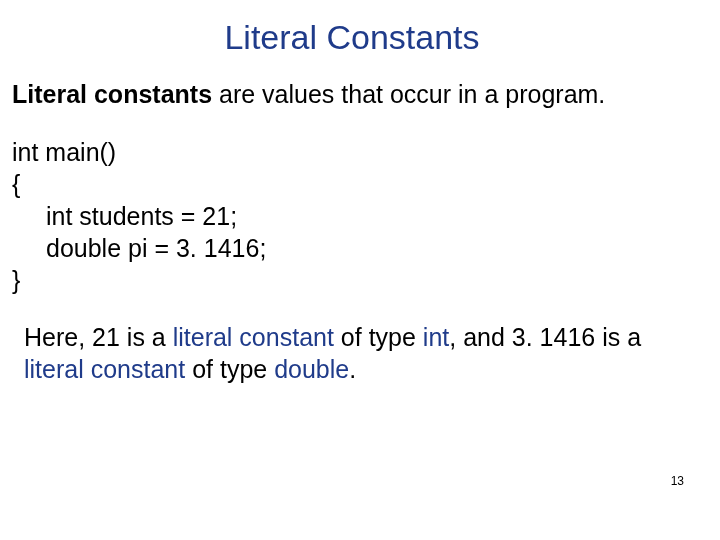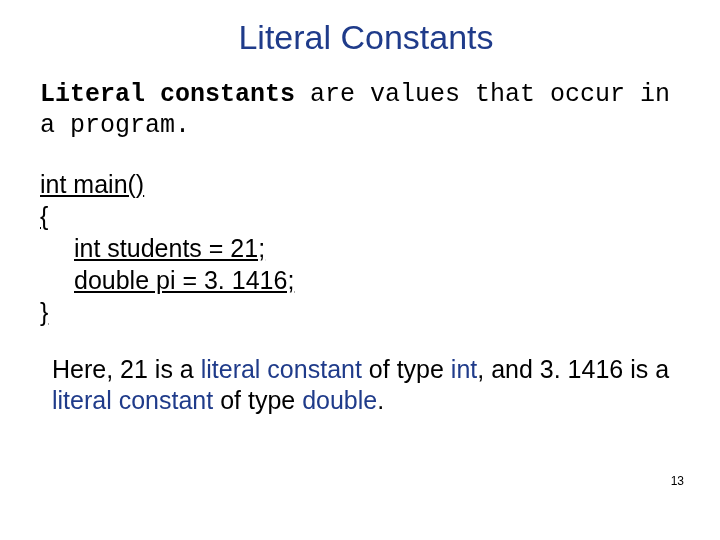--- a/index.html
+++ b/index.html
@@ -9,45 +9,43 @@
     height: 540px;
     background: #ffffff;
     font-family: Arial, Helvetica, sans-serif;
     color: #000000;
     overflow: hidden;
   }
   .slide {
     box-sizing: border-box;
     width: 720px;
     height: 508px;
-    padding: 18px 28px 0 40px;
+    padding: 18px 28px 0 12px;
     position: relative;
   }
   .title {
     text-align: center;
     font-size: 34px;
     font-weight: 400;
     margin: 0 0 22px 0;
   }
   .title-literal { color: #1f3b8a; }
   .title-constants { color: #1f3b8a; }
   .para {
     font-size: 25px;
     line-height: 1.25;
     margin: 0 0 6px 0;
-    font-family: Liberation Mono, monospace;
   }
   .bold { font-weight: bold; color: #000; }
   .code-block {
     font-size: 25px;
     line-height: 1.28;
     margin: 26px 0 26px 0;
     font-family: Arial, Helvetica, sans-serif;
     white-space: pre;
-    text-decoration: underline;
   }
   .code-indent { padding-left: 34px; display: inline; }
   .footer-para {
     font-size: 25px;
     line-height: 1.25;
     margin: 12px;
   }
   .kw1 { color: #1f3b8a; }
   .kw2 { color: #1f3b8a; }
   .pagenum {

